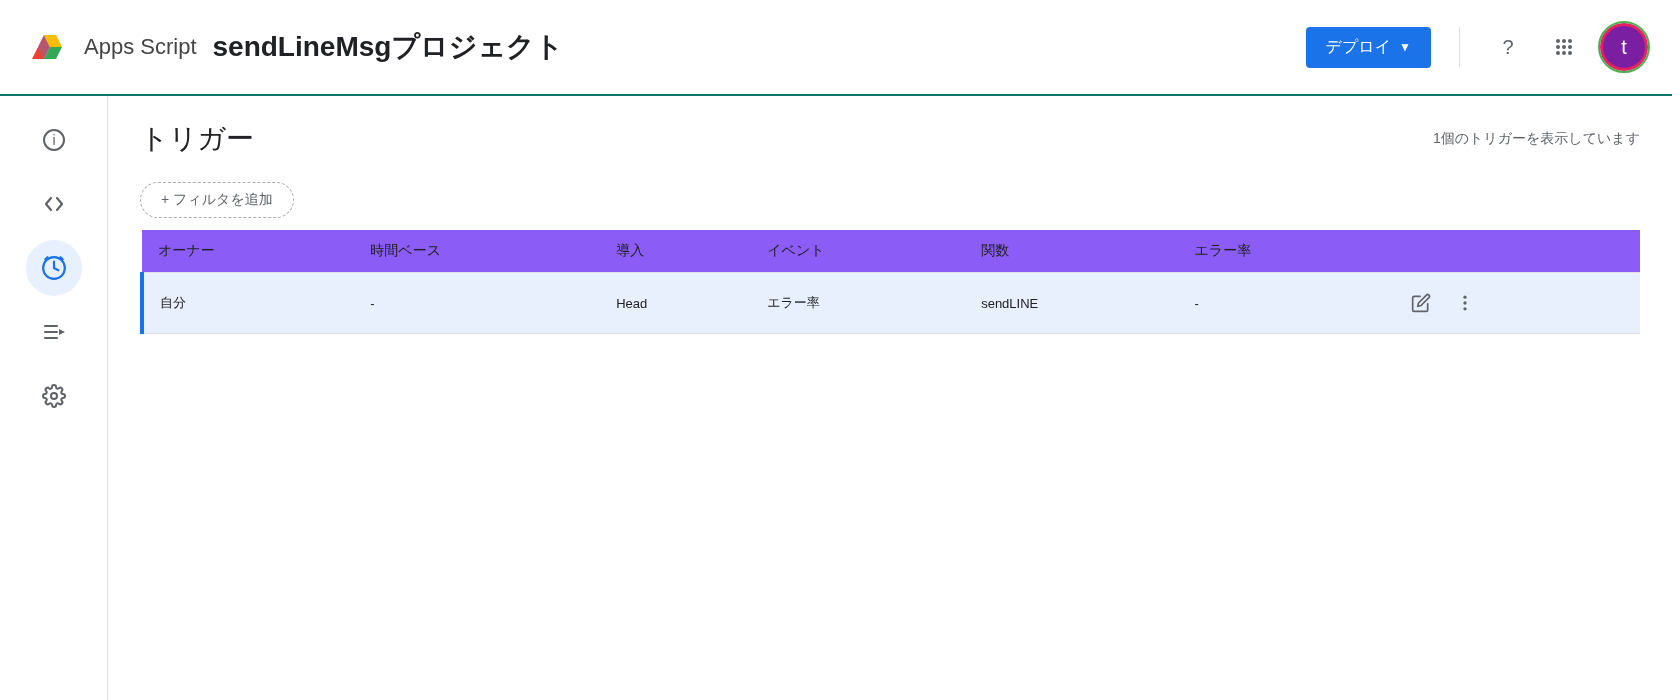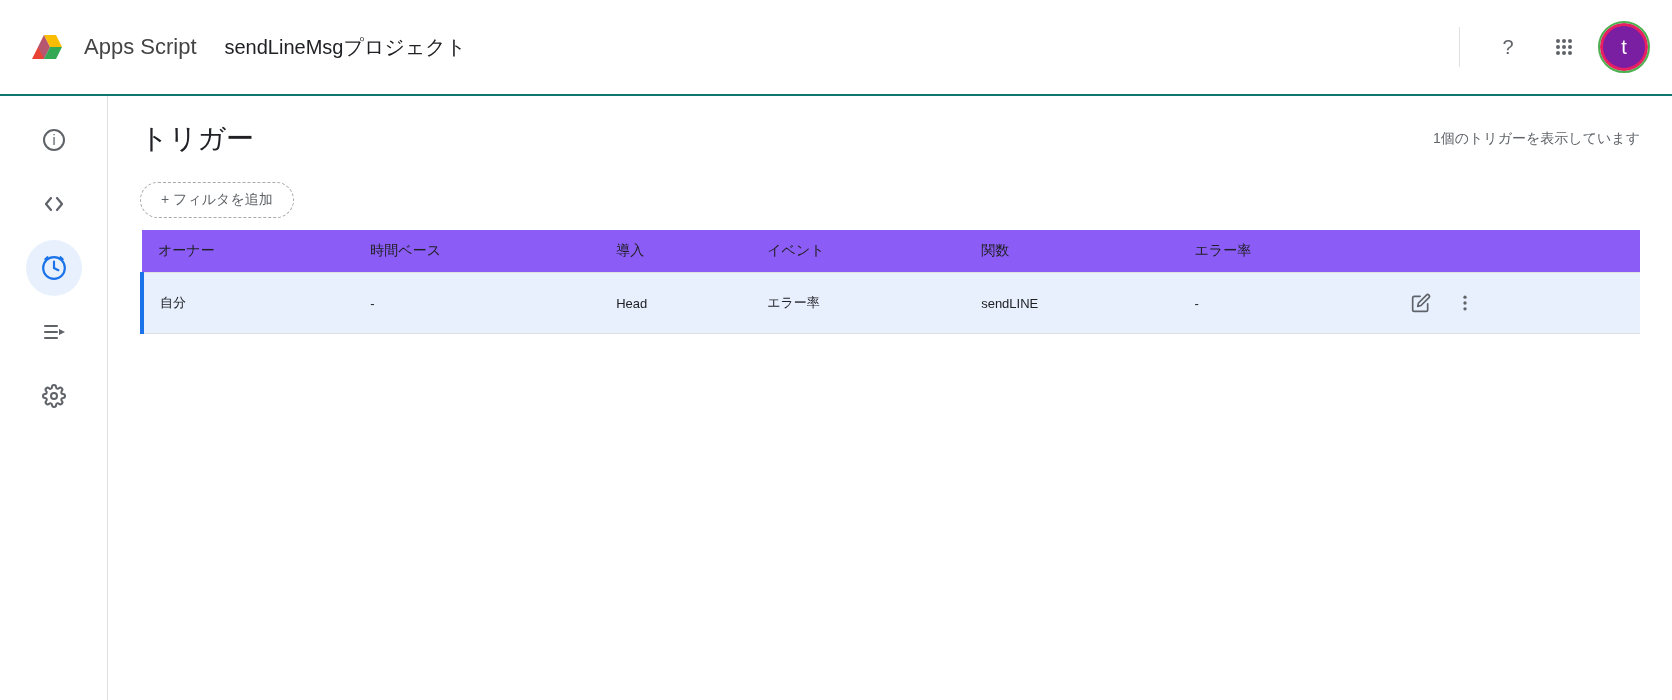--- a/index.html
+++ b/index.html
@@ -22,24 +22,24 @@
     .logo-icon {
       width: 48px;
       height: 48px;
     }
     .app-title {
       font-size: 22px;
       color: #444;
       font-weight: 400;
     }
     .project-title {
-      font-size: 20px;
+      font-size: 28px;
       color: #202124;
-      font-weight: 400;
-      margin-left: 12px;
+      font-weight: 700;
+      margin-left: 0;
     }
     .header-spacer { flex: 1; }
     .deploy-btn {
       display: flex;
       align-items: center;
       background: #1a73e8;
       color: #fff;
       border: none;
       border-radius: 4px;
       font-size: 16px;
@@ -211,20 +211,24 @@
     <svg class="logo-icon" viewBox="0 0 48 48" xmlns="http://www.w3.org/2000/svg">
       <path d="M8 36 L20 12 L26 24 L20 36 Z" fill="#ea4335"></path>
       <path d="M20 12 L32 12 L38 24 L26 24 Z" fill="#fbbc04"></path>
       <path d="M26 24 L38 24 L32 36 L20 36 Z" fill="#34a853"></path>
       <path d="M14 24 L20 12 L26 24 L20 36 Z" fill="#4285f4" opacity="0.3"></path>
     </svg>
     <span class="app-title">Apps Script</span>
   </div>
   <span class="project-title">sendLineMsgプロジェクト</span>
   <div class="header-spacer"></div>
+  <button class="deploy-btn">
+    <span>デプロイ</span>
+    <span class="chevron">▼</span>
+  </button>
   <div class="header-divider"></div>
   <button class="header-icon-btn">
     <span>?</span>
   </button>
   <button class="header-icon-btn">
 
     <svg width="24" height="24" viewBox="0 0 24 24" fill="#5f6368">
       <circle cx="6" cy="6" r="2"></circle>
         <circle cx="12" cy="6" r="2"></circle>
         <circle cx="18" cy="6" r="2"></circle>

